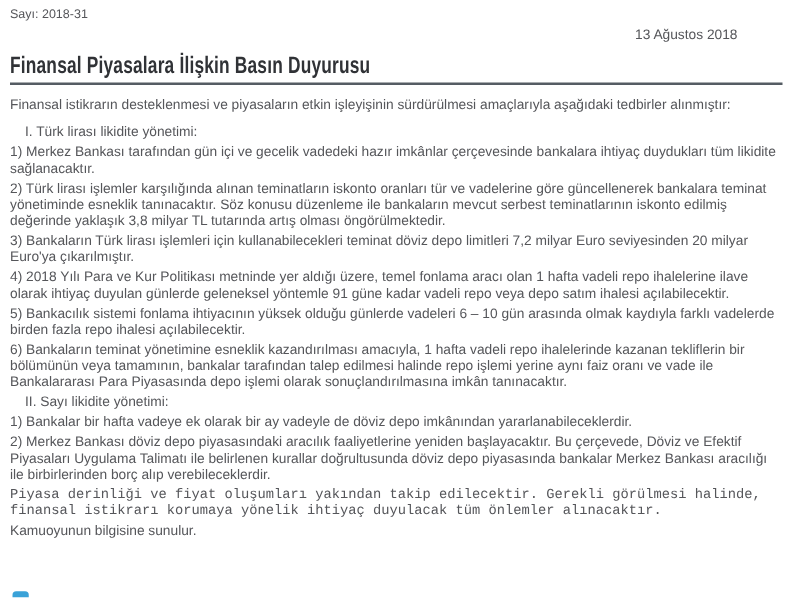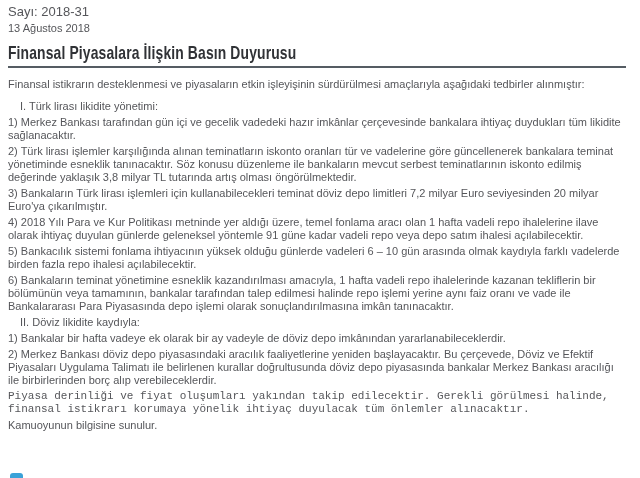--- a/index.html
+++ b/index.html
@@ -12,27 +12,27 @@
     width: 640px;
     height: 478px;
     box-sizing: border-box;
     background: #ffffff;
     overflow: hidden;
     padding: 5px 14px 0 8px;
     font-family: "Liberation Sans", "DejaVu Sans", sans-serif;
     color: #55565a;
   }
   .doc-number {
-    font-size: 13px;
+    font-size: 10px;
     line-height: 13px;
   }
   .doc-date {
     font-size: 11px;
     line-height: 13px;
-    text-align: left;
+    text-align: right;
     padding-right: 36px;
     margin-top: 4px;
   }
   .doc-title {
     margin: 7px 0 0 0;
     font-size: 19px;
     line-height: 21px;
     font-weight: bold;
     color: #303236;
     letter-spacing: 0.2px;
@@ -90,21 +90,21 @@
 
     <p class="section-heading">I. Türk lirası likidite yönetimi:</p>
 
     <p>1) Merkez Bankası tarafından gün içi ve gecelik vadedeki hazır imkânlar çerçevesinde bankalara ihtiyaç duydukları tüm likidite sağlanacaktır.</p>
     <p>2) Türk lirası işlemler karşılığında alınan teminatların iskonto oranları tür ve vadelerine göre güncellenerek bankalara teminat yönetiminde esneklik tanınacaktır. Söz konusu düzenleme ile bankaların mevcut serbest teminatlarının iskonto edilmiş değerinde yaklaşık 3,8 milyar TL tutarında artış olması öngörülmektedir.</p>
     <p>3) Bankaların Türk lirası işlemleri için kullanabilecekleri teminat döviz depo limitleri 7,2 milyar Euro seviyesinden 20 milyar Euro'ya çıkarılmıştır.</p>
     <p>4) 2018 Yılı Para ve Kur Politikası metninde yer aldığı üzere, temel fonlama aracı olan 1 hafta vadeli repo ihalelerine ilave olarak ihtiyaç duyulan günlerde geleneksel yöntemle 91 güne kadar vadeli repo veya depo satım ihalesi açılabilecektir.</p>
     <p>5) Bankacılık sistemi fonlama ihtiyacının yüksek olduğu günlerde vadeleri 6 – 10 gün arasında olmak kaydıyla farklı vadelerde birden fazla repo ihalesi açılabilecektir.</p>
     <p>6) Bankaların teminat yönetimine esneklik kazandırılması amacıyla, 1 hafta vadeli repo ihalelerinde kazanan tekliflerin bir bölümünün veya tamamının, bankalar tarafından talep edilmesi halinde repo işlemi yerine aynı faiz oranı ve vade ile Bankalararası Para Piyasasında depo işlemi olarak sonuçlandırılmasına imkân tanınacaktır.</p>
 
-    <p class="section-heading">II. Döviz likidite kaydıyla:</p>
+    <p class="section-heading">II. Sayı likidite yönetimi:</p>
 
     <p>1) Bankalar bir hafta vadeye ek olarak bir ay vadeyle de döviz depo imkânından yararlanabileceklerdir.</p>
     <p>2) Merkez Bankası döviz depo piyasasındaki aracılık faaliyetlerine yeniden başlayacaktır. Bu çerçevede, Döviz ve Efektif Piyasaları Uygulama Talimatı ile belirlenen kurallar doğrultusunda döviz depo piyasasında bankalar Merkez Bankası aracılığı ile birbirlerinden borç alıp verebileceklerdir.</p>
 
     <p class="closing">Piyasa derinliği ve fiyat oluşumları yakından takip edilecektir. Gerekli görülmesi halinde, finansal istikrarı korumaya yönelik ihtiyaç duyulacak tüm önlemler alınacaktır.</p>
 
     <p>Kamuoyunun bilgisine sunulur.</p>
 
   </div>
 

